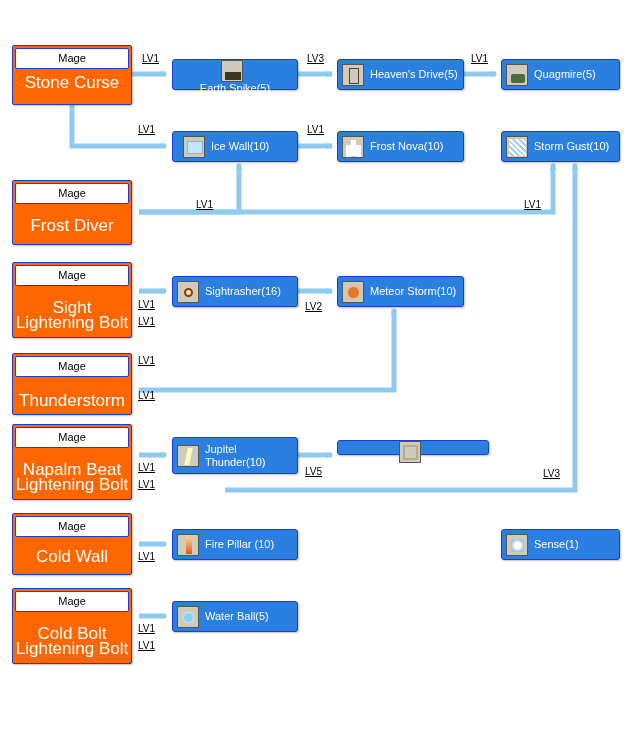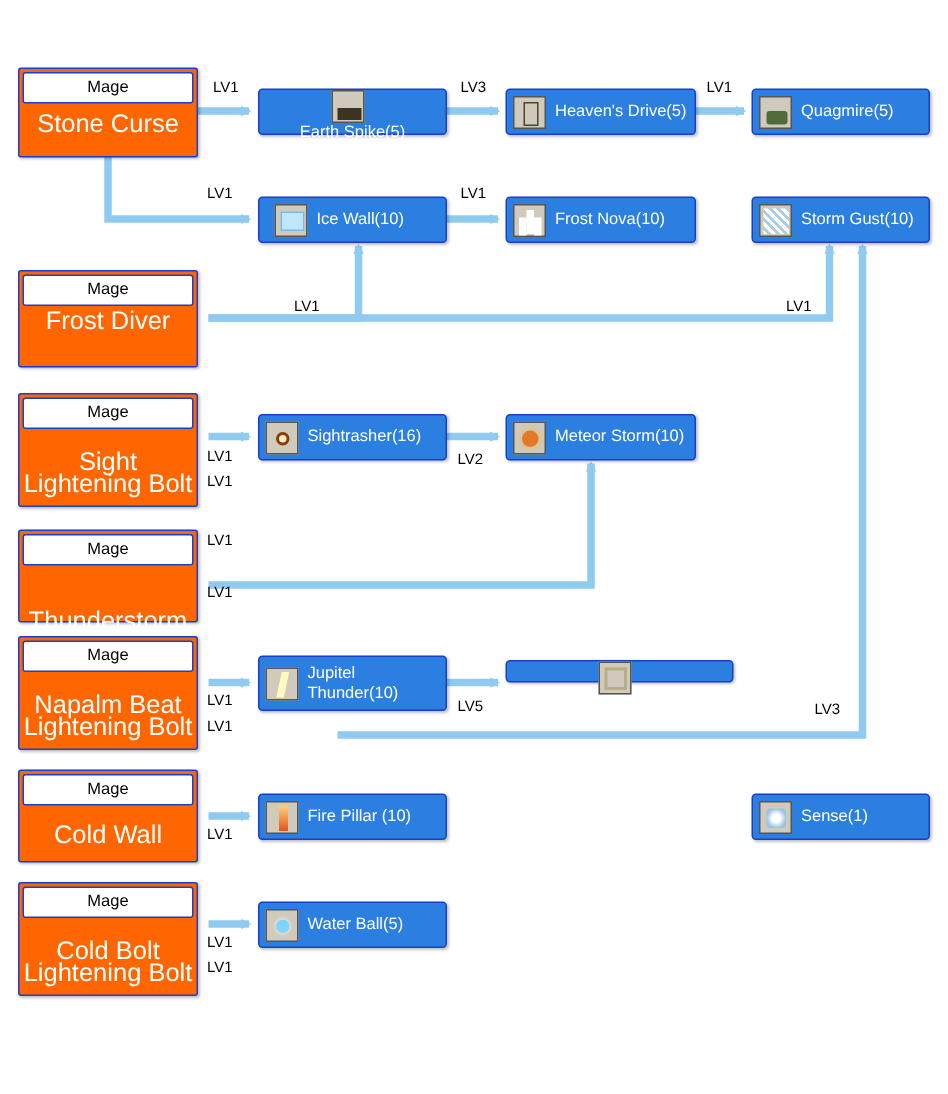--- a/index.html
+++ b/index.html
@@ -122,20 +122,21 @@
   .ic-sense     { background: linear-gradient(#e9f2fb, #bcd6ec); }
   .ic-sense i   { left:4px; top:4px; width:13px; height:13px; background: radial-gradient(circle, #ffffff 30%, #9bc4e2 70%); border-radius:2px;}
 
   
   .lv {
     position: absolute;
     font-size: 10px;
     color: #000000;
     line-height: 11px;
     white-space: nowrap;
+    text-decoration: underline;
   }
 </style>
 </head>
 <body>
 
 <div id="canvas">
 
   <svg class="conn-layer" viewBox="0 0 632 729" width="632" height="729">
     <defs>
       <marker id="ah" markerWidth="7" markerHeight="7" refX="5.5" refY="3.5" orient="auto" markerUnits="userSpaceOnUse">
@@ -178,36 +179,36 @@
 
   <div class="prereq" style="left:12px; top:45px; width:120px; height:60px;">
     <div class="hdr">Mage</div>
     <div class="body">
       <div>Stone Curse</div>
     </div>
   </div>
 
   <div class="prereq" style="left:12px; top:180px; width:120px; height:65px;">
     <div class="hdr">Mage</div>
-    <div class="body" style="padding-top:2px;">
+    <div class="body" style="padding-top:14px;">
       <div>Frost Diver</div>
     </div>
   </div>
 
   <div class="prereq" style="left:12px; top:262px; width:120px; height:76px;">
     <div class="hdr">Mage</div>
     <div class="body" style="padding-top:14px;">
       <div>Sight</div>
       <div>Lightening Bolt</div>
     </div>
   </div>
 
   <div class="prereq" style="left:12px; top:353px; width:120px; height:62px;">
     <div class="hdr">Mage</div>
-    <div class="body" style="padding-top:29px;">
+    <div class="body" style="padding-top:16px;">
       <div>Thunderstorm</div>
     </div>
   </div>
 
   <div class="prereq" style="left:12px; top:424px; width:120px; height:76px;">
     <div class="hdr">Mage</div>
     <div class="body" style="padding-top:14px;">
       <div>Napalm Beat</div>
       <div>Lightening Bolt</div>
     </div>

